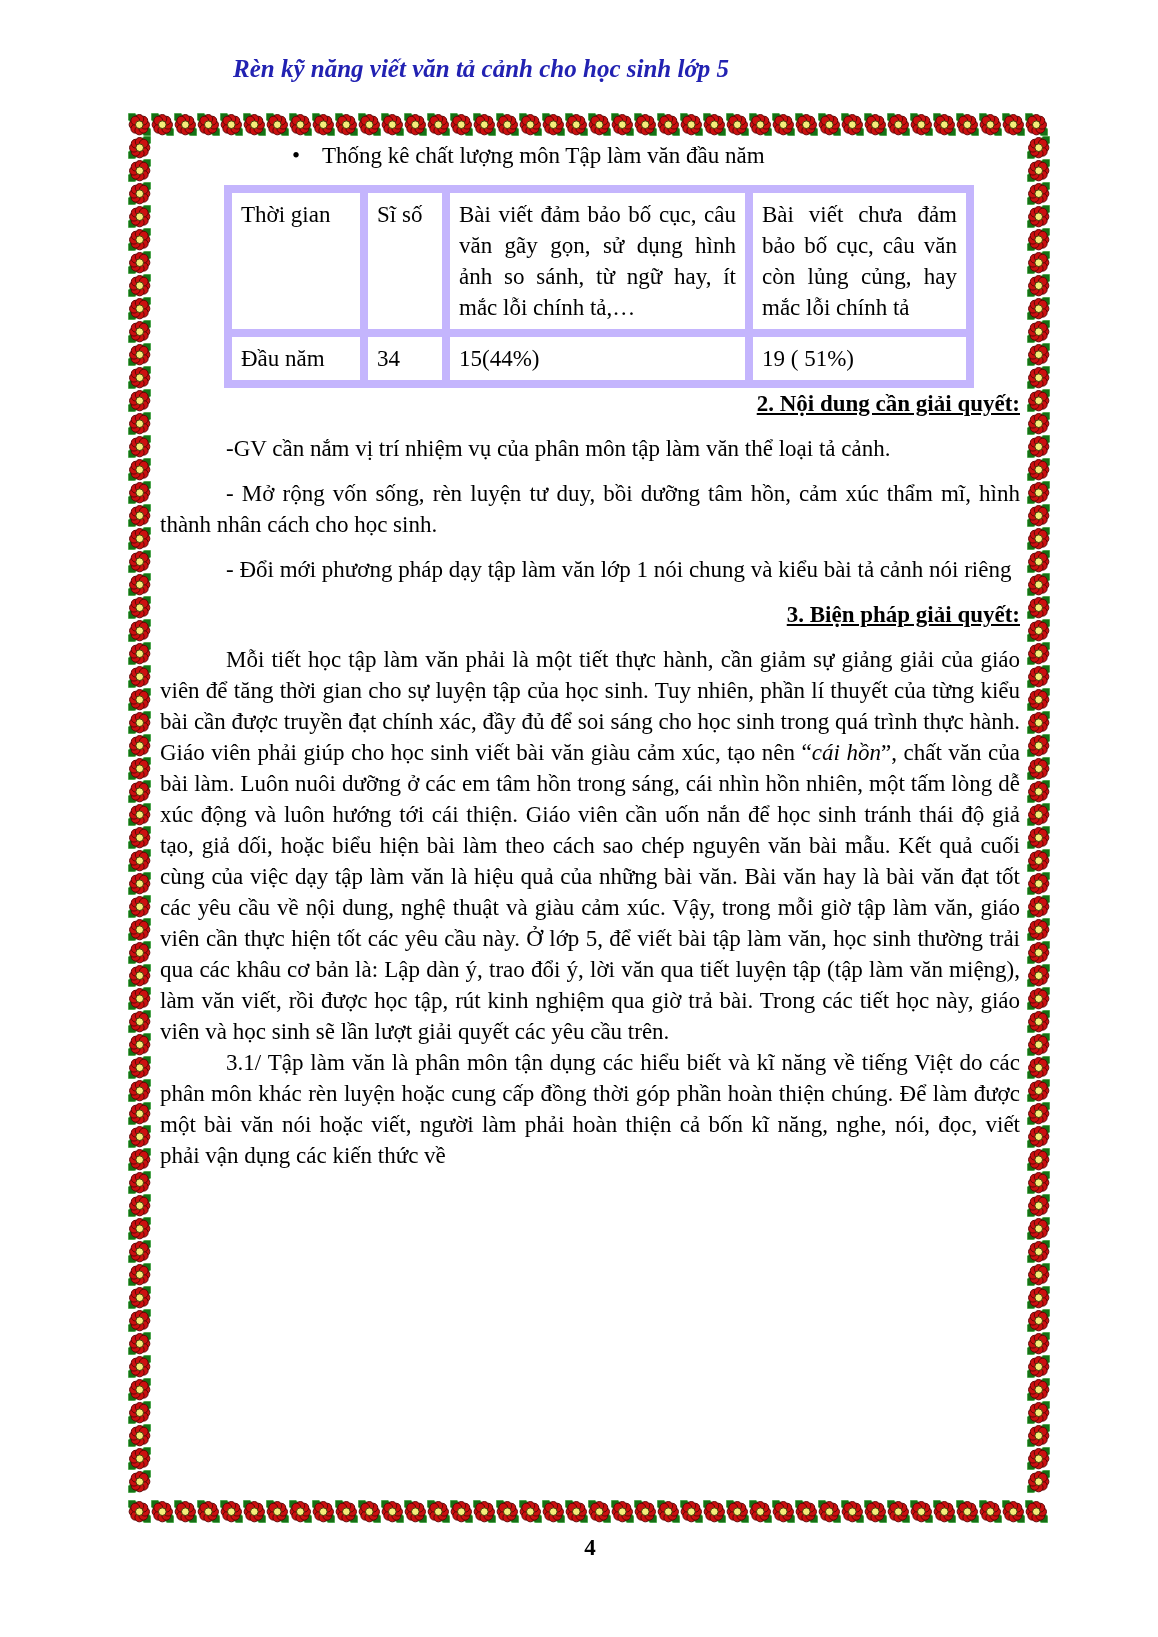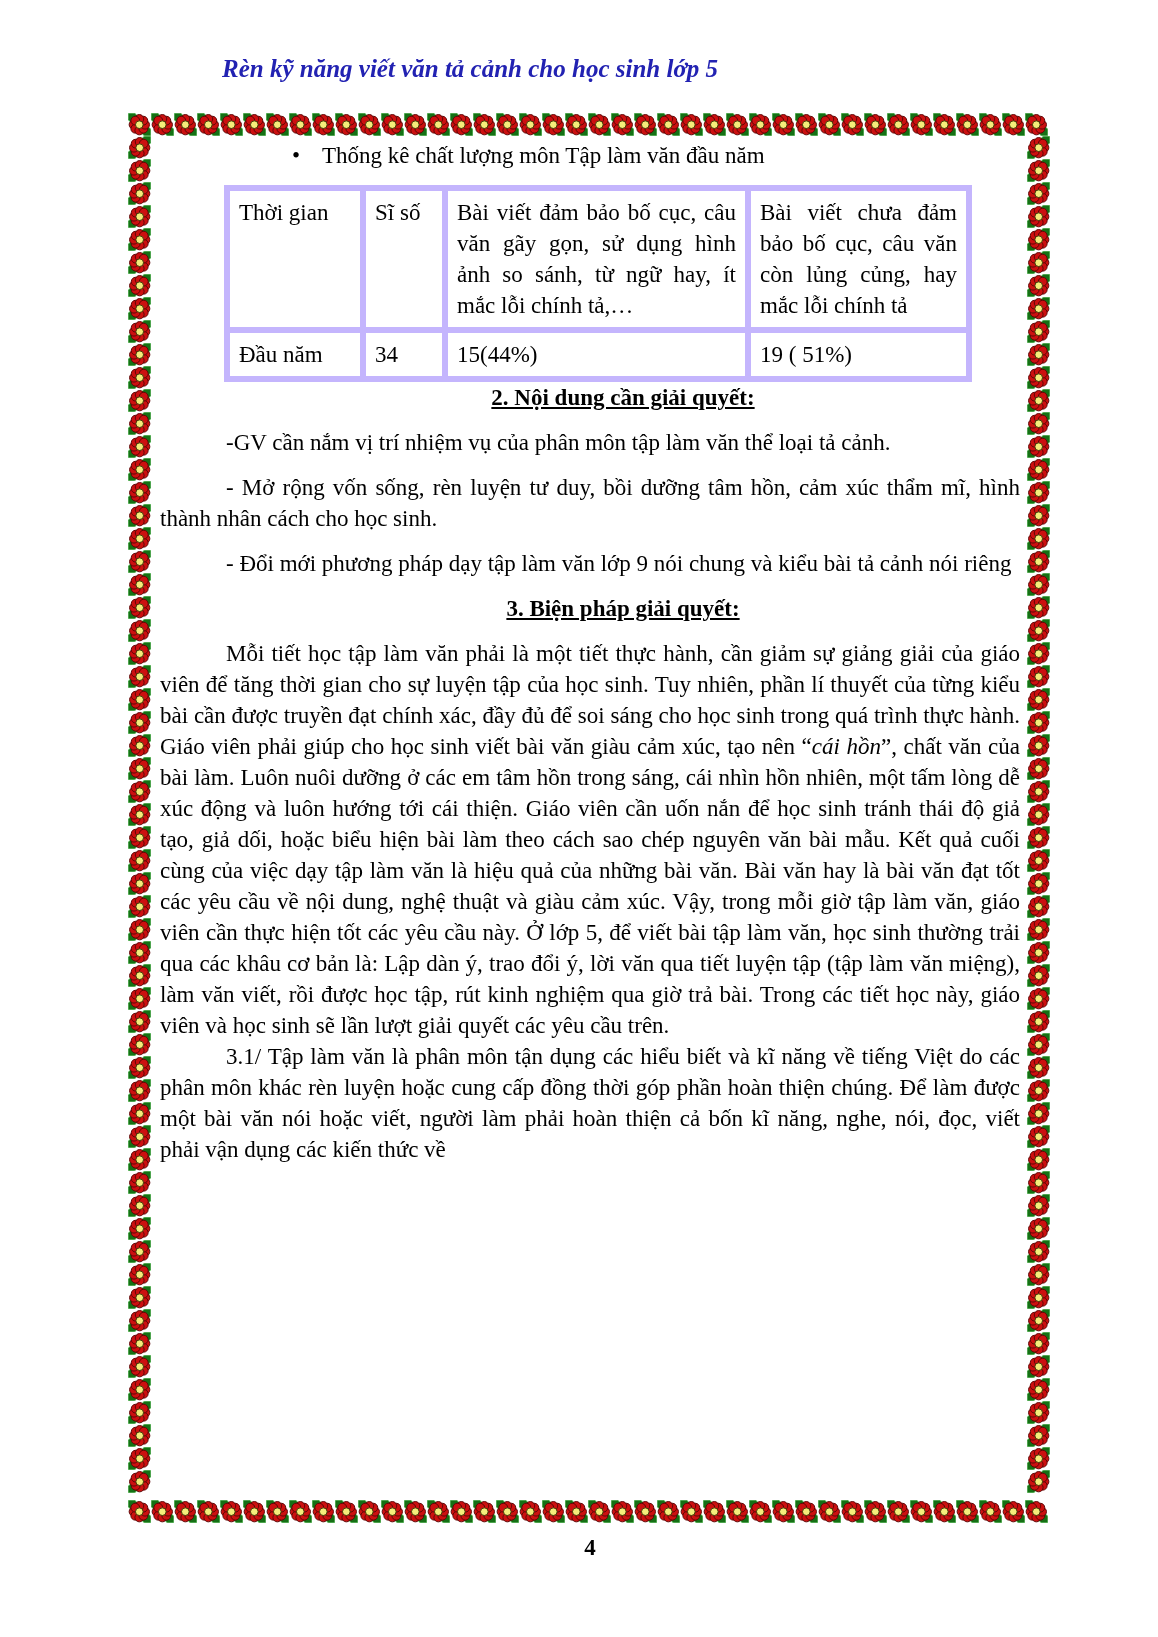--- a/index.html
+++ b/index.html
@@ -6,21 +6,21 @@
   #page{
     position:relative;
     width:1158px;height:1637px;
     background:#ffffff;
     font-family:"Liberation Serif","DejaVu Serif",serif;
     color:#000000;
     overflow:hidden;
   }
   
   .doc-title{
-    position:absolute;left:222px;top:55px;
+    position:absolute;left:233px;top:55px;
     font-size:25px;font-weight:bold;font-style:italic;
     color:#2222b2;white-space:nowrap;
   }
   
   .frame{position:absolute;left:128px;top:113px;width:922px;height:1410px;}
   .strip{position:absolute;display:flex;overflow:hidden;}
   .strip-top{left:0;top:0;width:922px;height:23px;flex-direction:row;}
   .strip-bottom{left:0;bottom:0;width:922px;height:23px;flex-direction:row;}
   .strip-left{left:0;top:23px;height:1364px;width:23px;flex-direction:column;}
   .strip-right{right:0;top:23px;height:1364px;width:23px;flex-direction:column;}
@@ -36,29 +36,29 @@
   p.intro{margin-bottom:14px;}
   .bullet-head{
     font-weight:normal;text-indent:66px;margin:0 0 12px 0;text-align:left;
   }
   .bullet-head .bullet{display:inline-block;margin-right:22px;}
   table.stats{
     border-collapse:collapse;margin:0 0 0 64px;width:742px;
     table-layout:fixed;
   }
   table.stats td{
-    border:6px solid #c4b5fd;vertical-align:top;
+    border:8px solid #c4b5fd;vertical-align:top;
     padding:6px 9px;font-size:23px;line-height:31px;
   }
   col.c1{width:136px;}col.c2{width:82px;}col.c3{width:303px;}col.c4{width:221px;}
   td.just{text-align:justify;margin-left:48px;}
   td.ctr{text-align:left;}
   .sec-head{
     font-weight:bold;text-decoration:underline;
-    text-indent:66px;text-align:center;
+    text-indent:66px;text-align:right;
     margin:44px 0 14px 0;
   }
   .sec-head.h3{margin-top:0;}
   p.tight{margin-bottom:0;}
   .page-number{
     position:absolute;left:160px;top:1535px;width:860px;
     text-align:center;font-weight:bold;font-size:23px;
   }
 </style>
 </head>
@@ -718,21 +718,21 @@
         <td class="ctr">15(44%)</td>
         <td class="ctr">19 ( 51%)</td>
       </tr>
     </tbody>
       </table>
 
     <p class="sec-head">2. Nội dung cần giải quyết:</p>
 
     <p>-GV cần nắm vị trí nhiệm vụ của phân môn tập làm văn thể loại tả cảnh.</p>
     <p>- Mở rộng vốn sống, rèn luyện tư duy, bồi dưỡng tâm hồn, cảm xúc thẩm mĩ, hình thành nhân cách cho học sinh.</p>
-    <p>- Đổi mới phương pháp dạy tập làm văn lớp 9 nói chung và kiểu bài tả cảnh nói riêng</p>
+    <p>- Đổi mới phương pháp dạy tập làm văn lớp 1 nói chung và kiểu bài tả cảnh nói riêng</p>
 
     <p class="sec-head h3">3. Biện pháp giải quyết:</p>
 
     <p class="tight"><span>Mỗi tiết học tập làm văn phải là một tiết thực hành, cần giảm sự giảng giải của giáo viên để tăng thời gian cho sự luyện tập của học sinh. Tuy nhiên, phần lí thuyết của từng kiểu bài cần được truyền đạt chính xác, đầy đủ để soi sáng cho học sinh trong quá trình thực hành. Giáo viên phải giúp cho học sinh viết bài văn giàu cảm xúc, tạo nên “</span><i>cái hồn</i><span>”, chất văn của bài làm. Luôn nuôi dưỡng ở các em tâm hồn trong sáng, cái nhìn hồn nhiên, một tấm lòng dễ xúc động và luôn hướng tới cái thiện. Giáo viên cần uốn nắn để học sinh tránh thái độ giả tạo, giả dối, hoặc biểu hiện bài làm theo cách sao chép nguyên văn bài mẫu. Kết quả cuối cùng của việc dạy tập làm văn là hiệu quả của những bài văn. Bài văn hay là bài văn đạt tốt các yêu cầu về nội dung, nghệ thuật và giàu cảm xúc. Vậy, trong mỗi giờ tập làm văn, giáo viên cần thực hiện tốt các yêu cầu này. Ở lớp 5, để viết bài tập làm văn, học sinh thường trải qua các khâu cơ bản là: Lập dàn ý, trao đổi ý, lời văn qua tiết luyện tập (tập làm văn miệng), làm văn viết, rồi được học tập, rút kinh nghiệm qua giờ trả bài. Trong các tiết học này, giáo viên và học sinh sẽ lần lượt giải quyết các yêu cầu trên.</span></p>
 
     <p class="tight">3.1/ Tập làm văn là phân môn tận dụng các hiểu biết và kĩ năng về tiếng Việt do các phân môn khác rèn luyện hoặc cung cấp đồng thời góp phần hoàn thiện chúng. Để làm được một bài văn nói hoặc viết, người làm phải hoàn thiện cả bốn kĩ năng, nghe, nói, đọc, viết phải vận dụng các kiến thức về</p>
 
   </div>
 
   <div class="page-number">4</div>

